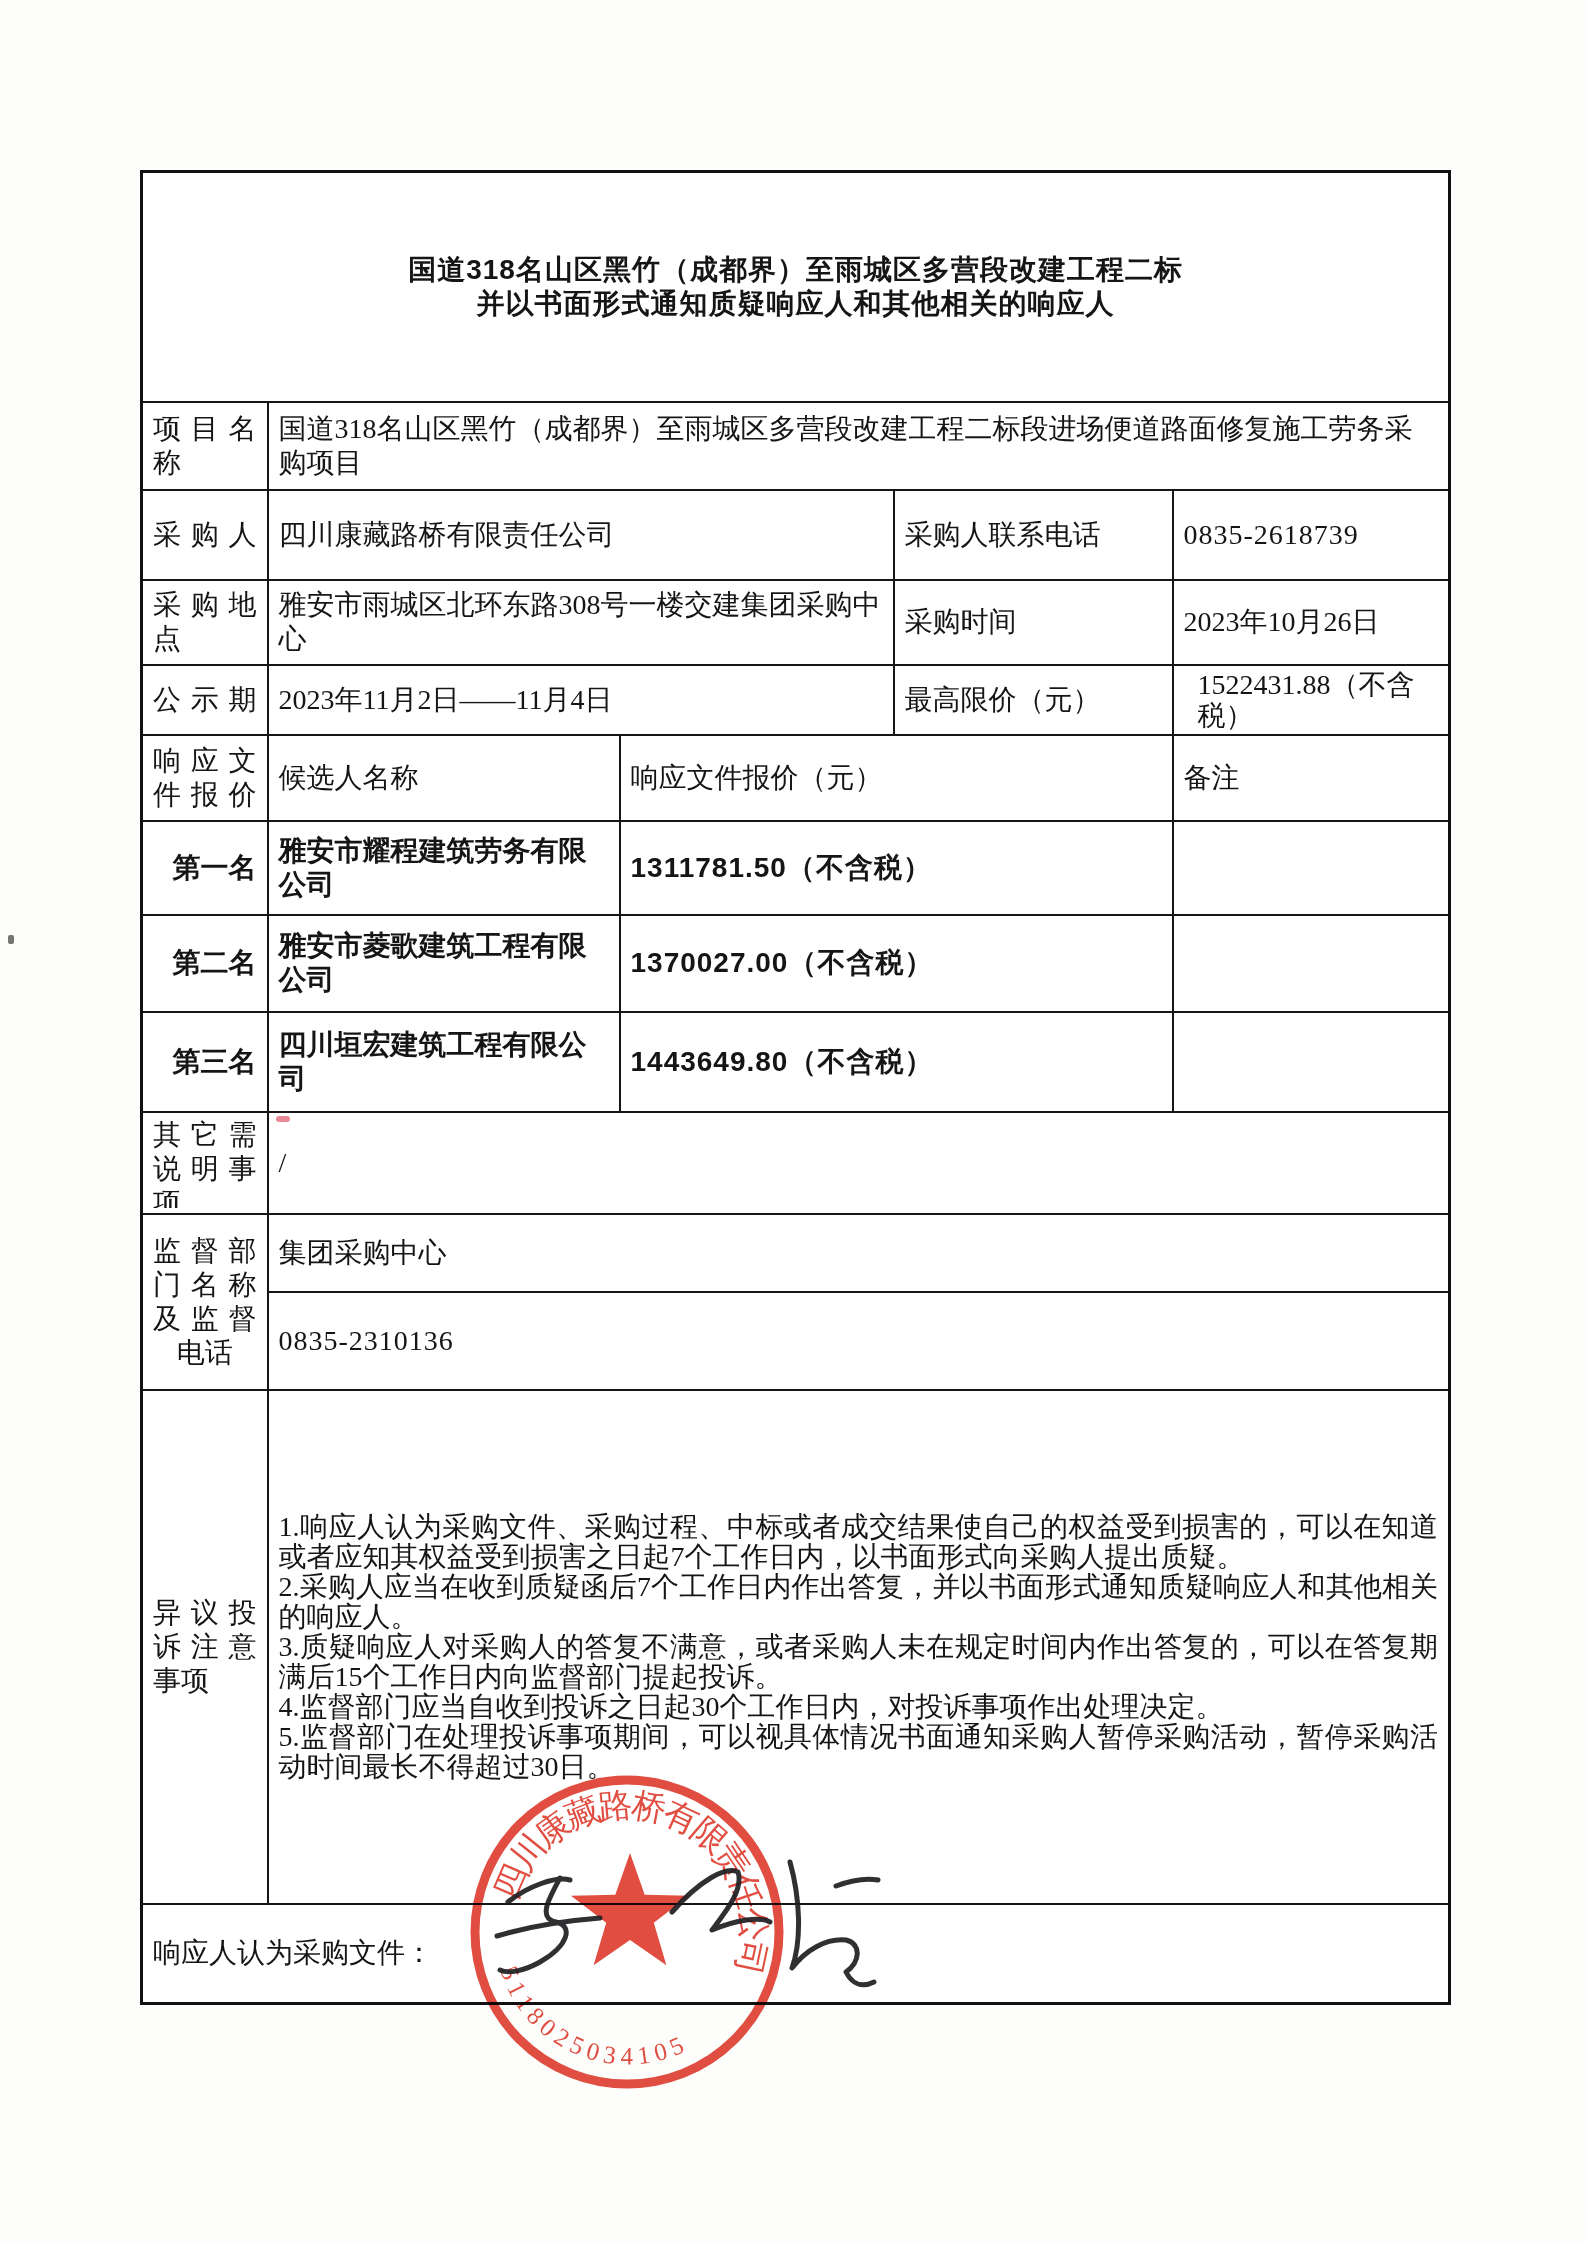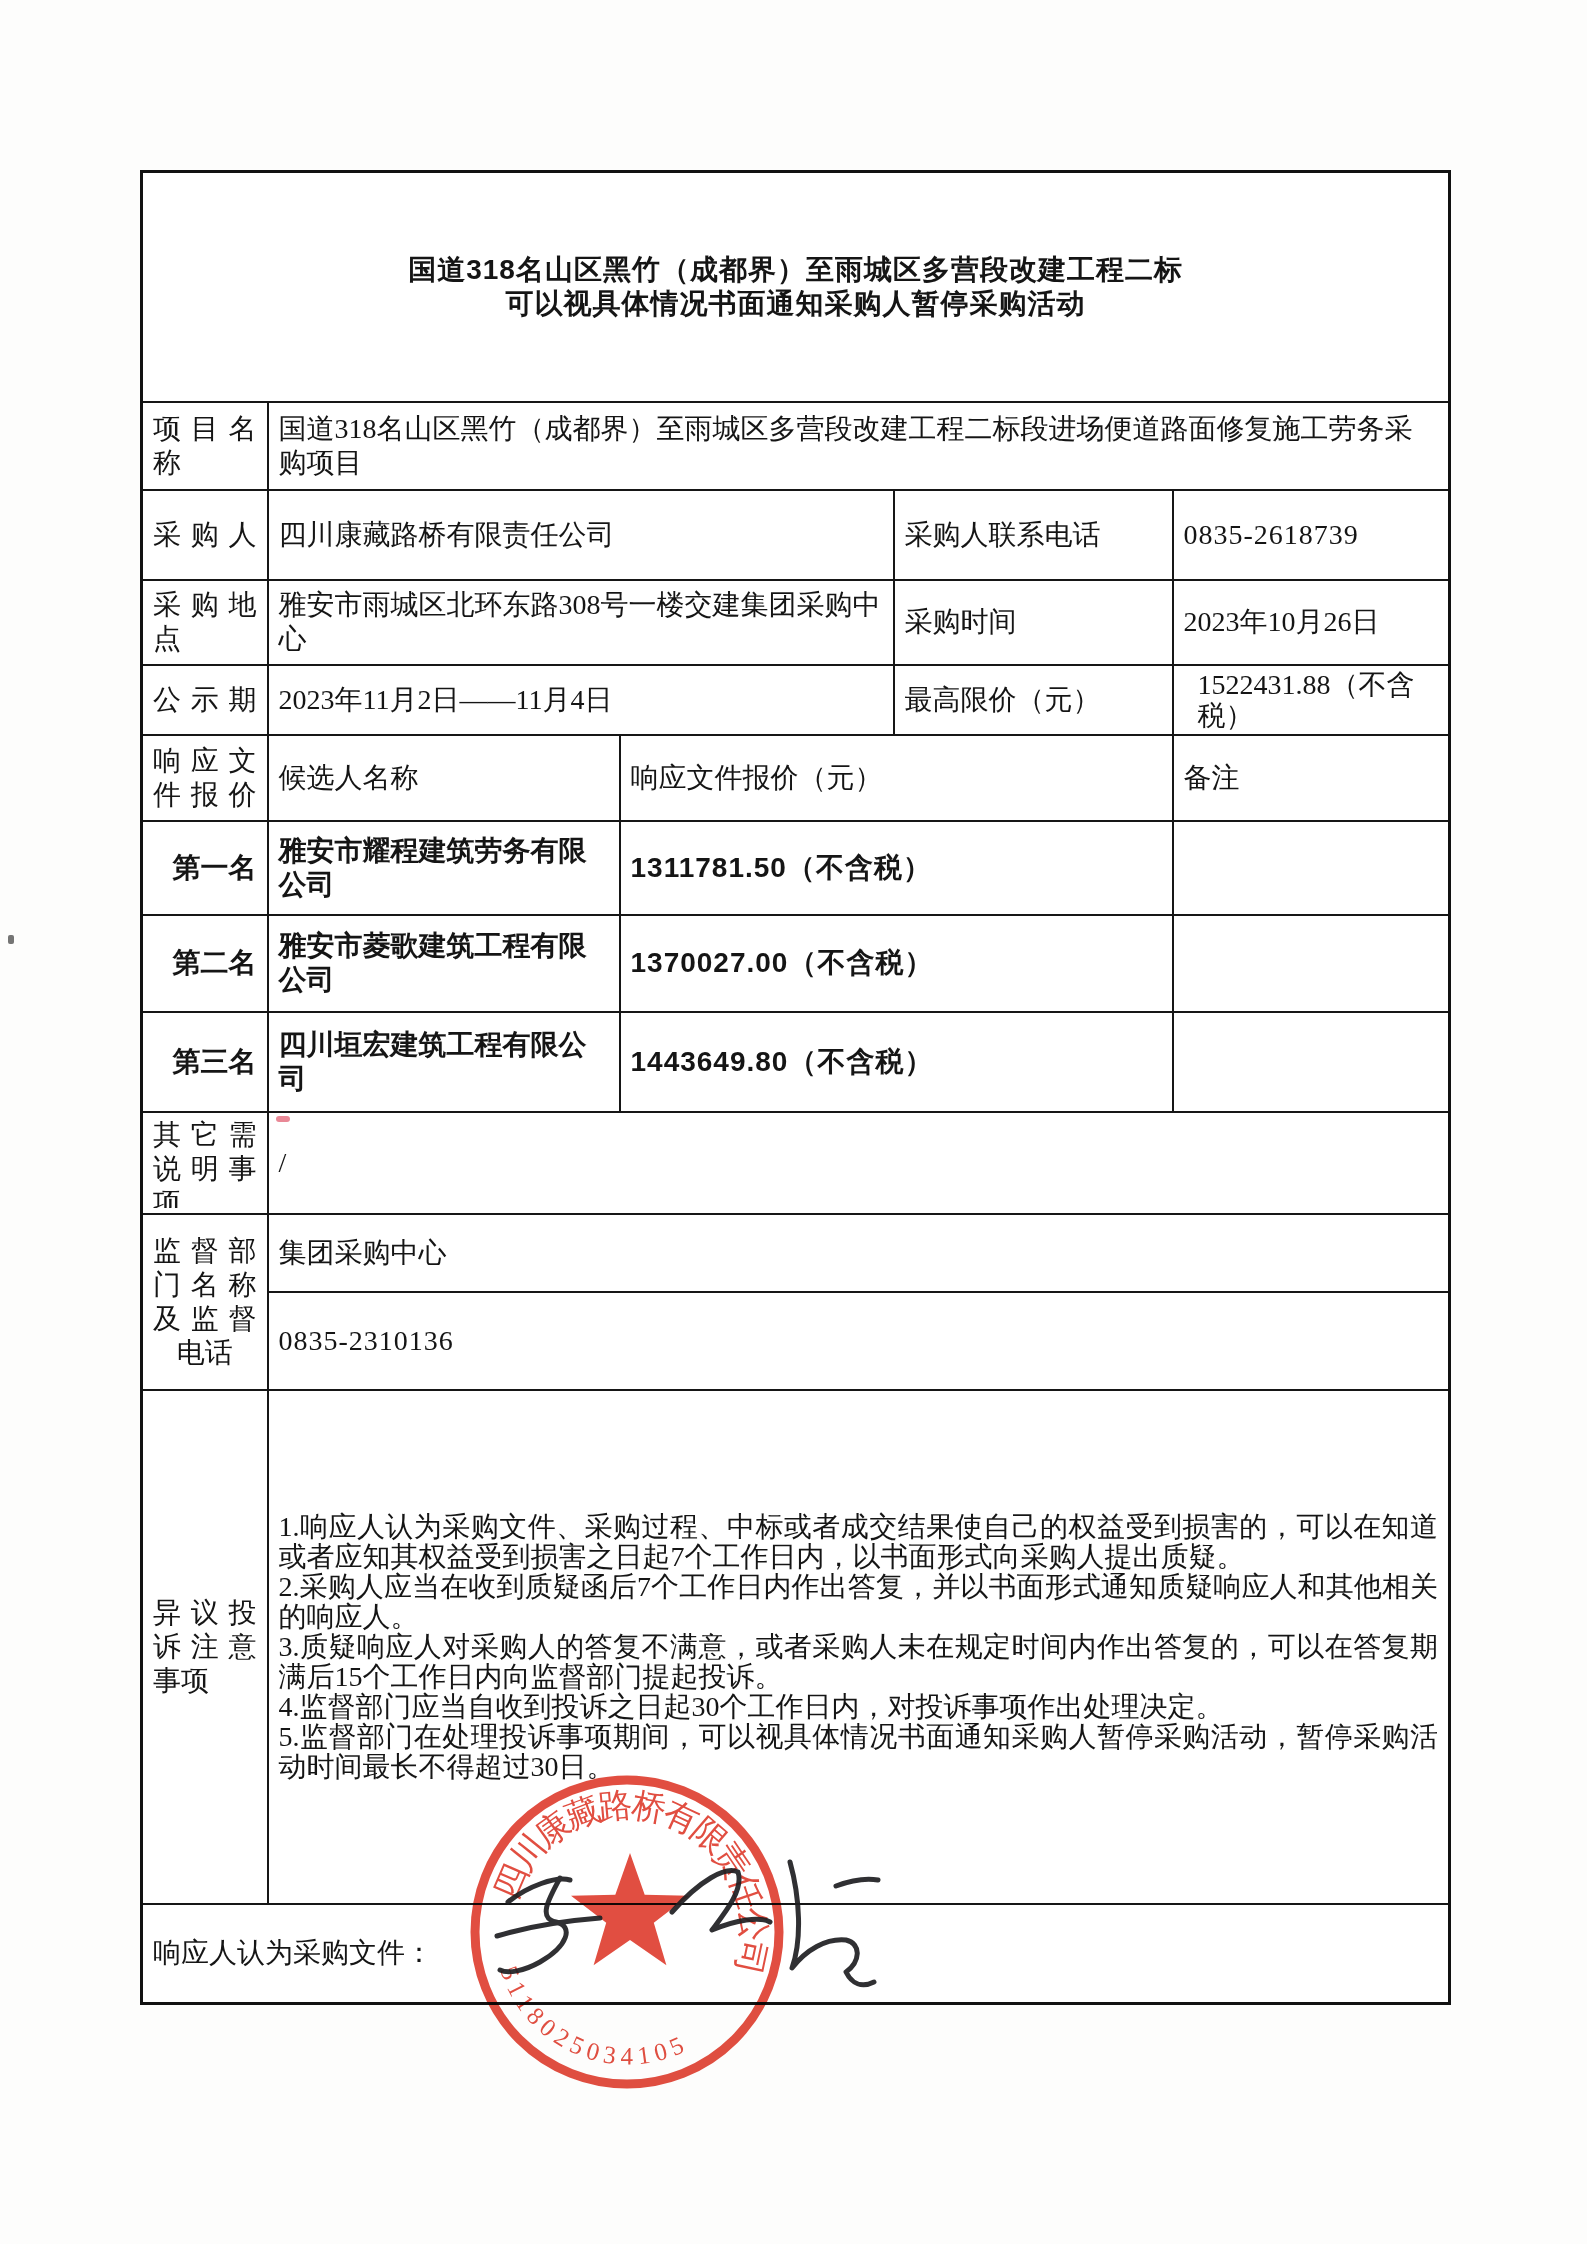--- a/index.html
+++ b/index.html
@@ -84,21 +84,21 @@
         <col style="width:352px">
         <col style="width:274px">
         <col style="width:279px">
         <col style="width:277px">
     </colgroup>
 
     <tbody>
         <tr style="height:230px">
       <td colspan="5" class="title-cell">
         <div>国道318名山区黑竹（成都界）至雨城区多营段改建工程二标</div>
-        <div>可以视具体情况书面通知采购人暂停采购活动</div>
+        <div>并以书面形式通知质疑响应人和其他相关的响应人</div>
       </td>
     </tr>
 
     <tr style="height:88px">
       <td class="lab">项目名称</td>
       <td colspan="4" class="lft">国道318名山区黑竹（成都界）至雨城区多营段改建工程二标段进场便道路面修复施工劳务采购项目</td>
     </tr>
 
     <tr style="height:90px">
       <td class="lab">采购人</td>

